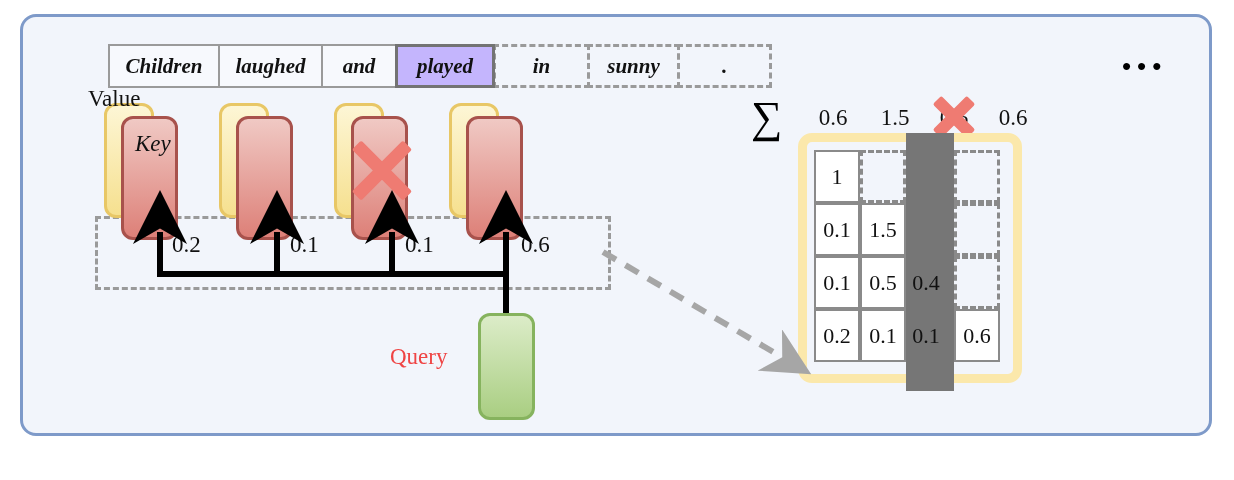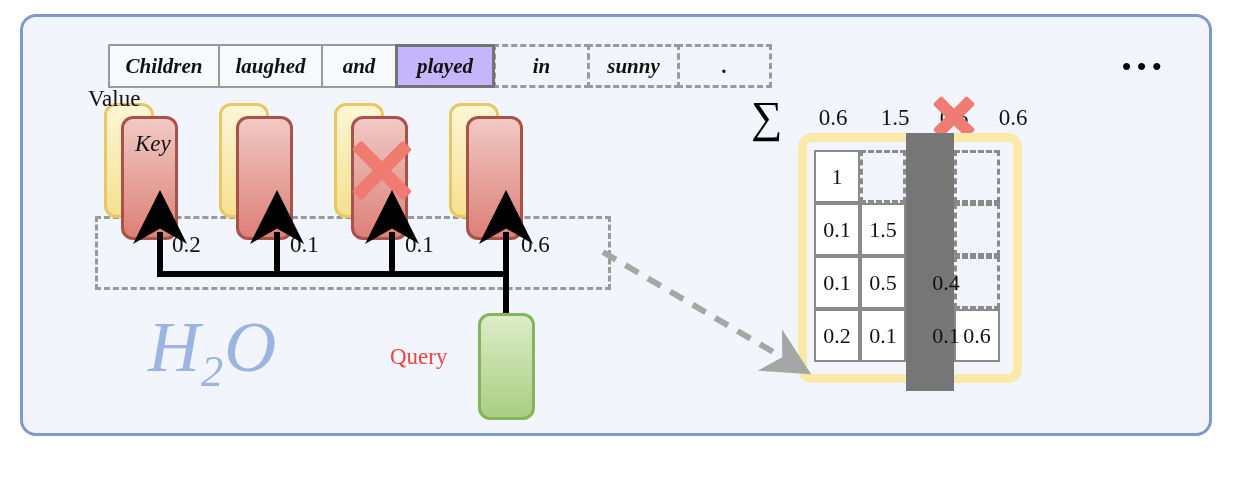--- a/index.html
+++ b/index.html
@@ -65,21 +65,21 @@
 
   .ybox{position:absolute;left:798px;top:133px;width:224px;height:250px;
         border:9px solid #fbe8ab;border-radius:14px;box-sizing:border-box;background:#f2f5fb;}
   .grid{position:absolute;left:814px;top:150px;}
   .cell{position:absolute;width:46px;height:53px;box-sizing:border-box;
         display:flex;align-items:center;justify-content:center;font-size:22px;color:#111;}
   .cell.on{background:#ffffff;border:2px solid #8a8a8a;}
   .cell.off{border:3px dashed #8a8a8a;background:transparent;}
   .graycol{position:absolute;left:906px;top:133px;width:48px;height:258px;background:#767676;}
   .gcell{position:absolute;width:40px;height:53px;display:flex;align-items:center;
-         justify-content:center;font-size:22px;color:#111;padding-left:20px;}
+         justify-content:center;font-size:22px;color:#111;}
 
   
   svg.ov{position:absolute;left:0;top:0;width:1234px;height:480px;pointer-events:none;}
 </style>
 </head>
 <body>
 
 <div id="stage">
 
   <div class="frame"></div>
@@ -118,21 +118,20 @@
     <div class="valcard"></div>
     <div class="keycard"></div>
   </div>
   <div class="vallbl">Value</div>
 
   <div class="wt" style="left:172px;top:232px">0.2</div>
   <div class="wt" style="left:290px;top:232px">0.1</div>
   <div class="wt" style="left:405px;top:232px">0.1</div>
   <div class="wt" style="left:521px;top:232px">0.6</div>
 
-  <div class="h2o"><span>H</span><sub>2</sub><span>O</span></div>
 
   <div class="qbox"></div>
   <div class="qlbl">Query</div>
 
   <div class="sigma">∑</div>
   <div class="sums">
     <div class="s" style="left:810px">0.6</div>
     <div class="s" style="left:872px">1.5</div>
     <div class="s" style="left:931px">0.5</div>
     <div class="s" style="left:990px">0.6</div>

